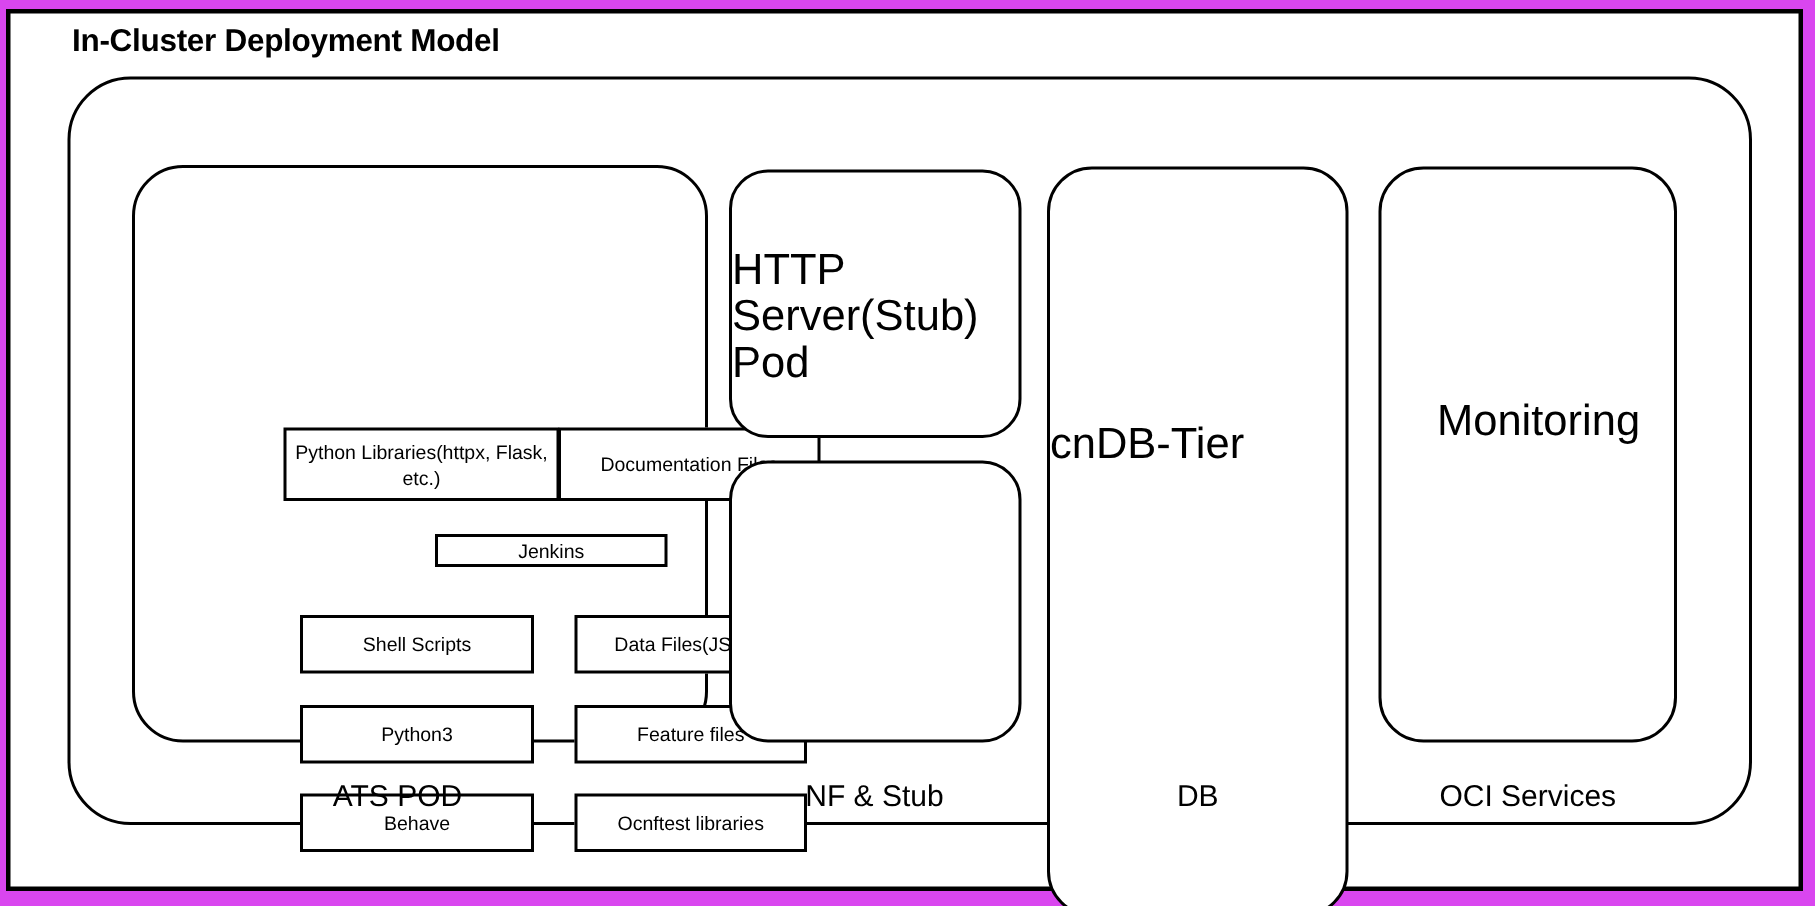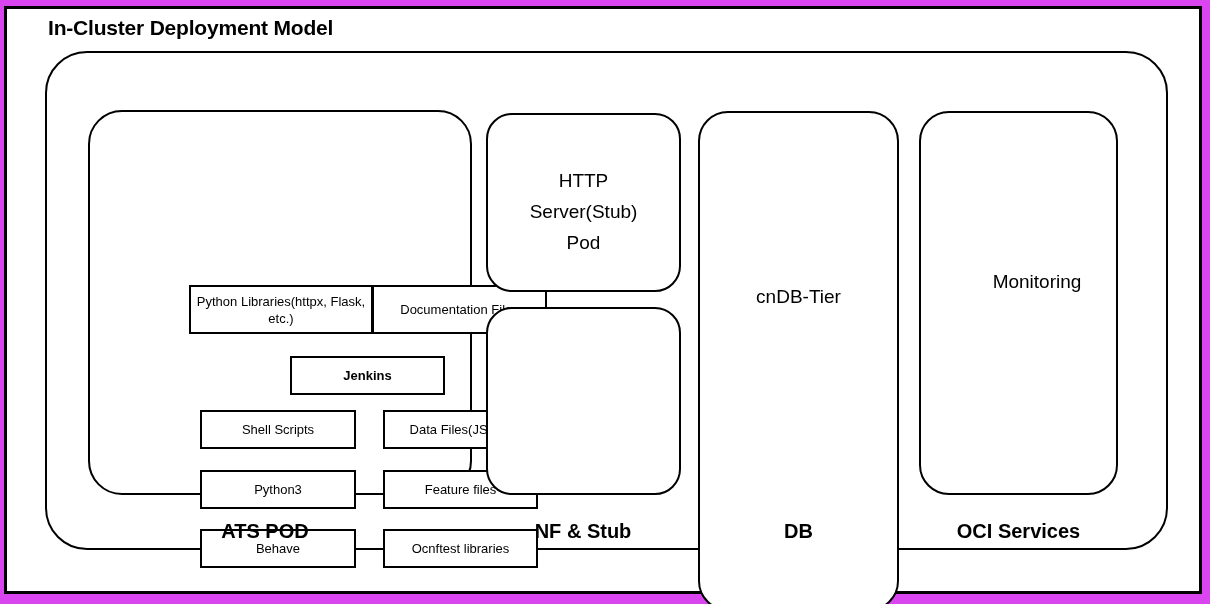--- a/index.html
+++ b/index.html
@@ -96,22 +96,21 @@
     width: 199px;
     height: 384px;
     border-radius: 30px;
   }
 
   
   .pod-label {
     position: absolute;
     left: 0;
     right: 0;
-    text-align: center;
-    font-size: 19px;
+    font-size: 29px;
     line-height: 31px;
     white-space: pre-line;
   }
   .pod.http-stub .pod-label { top: 50px; }
   .pod.db .pod-label { top: 168px; }
   .pod.oci .pod-label { top: 153px; margin-left: 37px; }
 
   
   .chip {
     position: absolute;
@@ -123,33 +122,33 @@
     justify-content: center;
     text-align: center;
     font-size: 13px;
     line-height: 17px;
     padding: 2px 4px;
   }
 
   
   .chip.c-pylibs   { left: 99px;  top: 173px; width: 184px; height: 49px; }
   .chip.c-docs     { left: 282px; top: 173px; width: 175px; height: 49px; }
-  .chip.c-jenkins  { left: 200px; top: 244px; width: 155px; height: 39px; font-weight: bold; }
+  .chip.c-jenkins  { left: 200px; top: 244px; width: 155px; height: 22px; }
   .chip.c-shell    { left: 110px; top: 298px; width: 156px; height: 39px; }
   .chip.c-data     { left: 293px; top: 298px; width: 155px; height: 39px; }
   .chip.c-python3  { left: 110px; top: 358px; width: 156px; height: 39px; }
   .chip.c-feature  { left: 293px; top: 358px; width: 155px; height: 39px; }
   .chip.c-behave   { left: 110px; top: 417px; width: 156px; height: 39px; }
   .chip.c-ocnftest { left: 293px; top: 417px; width: 155px; height: 39px; text-align: right; }
 
   
   .zone-label {
     position: absolute;
     font-size: 20px;
-    font-weight: bold;
+    font-weight: normal;
     white-space: nowrap;
     text-align: center;
   }
   .zone-label.z-ats  { left: 150px; top: 520px; width: 230px; }
   .zone-label.z-nf   { left: 468px; top: 520px; width: 230px; }
   .zone-label.z-db   { left: 698px; top: 520px; width: 201px; }
   .zone-label.z-oci  { left: 919px; top: 520px; width: 199px; }
 </style>
 </head>
 <body>

